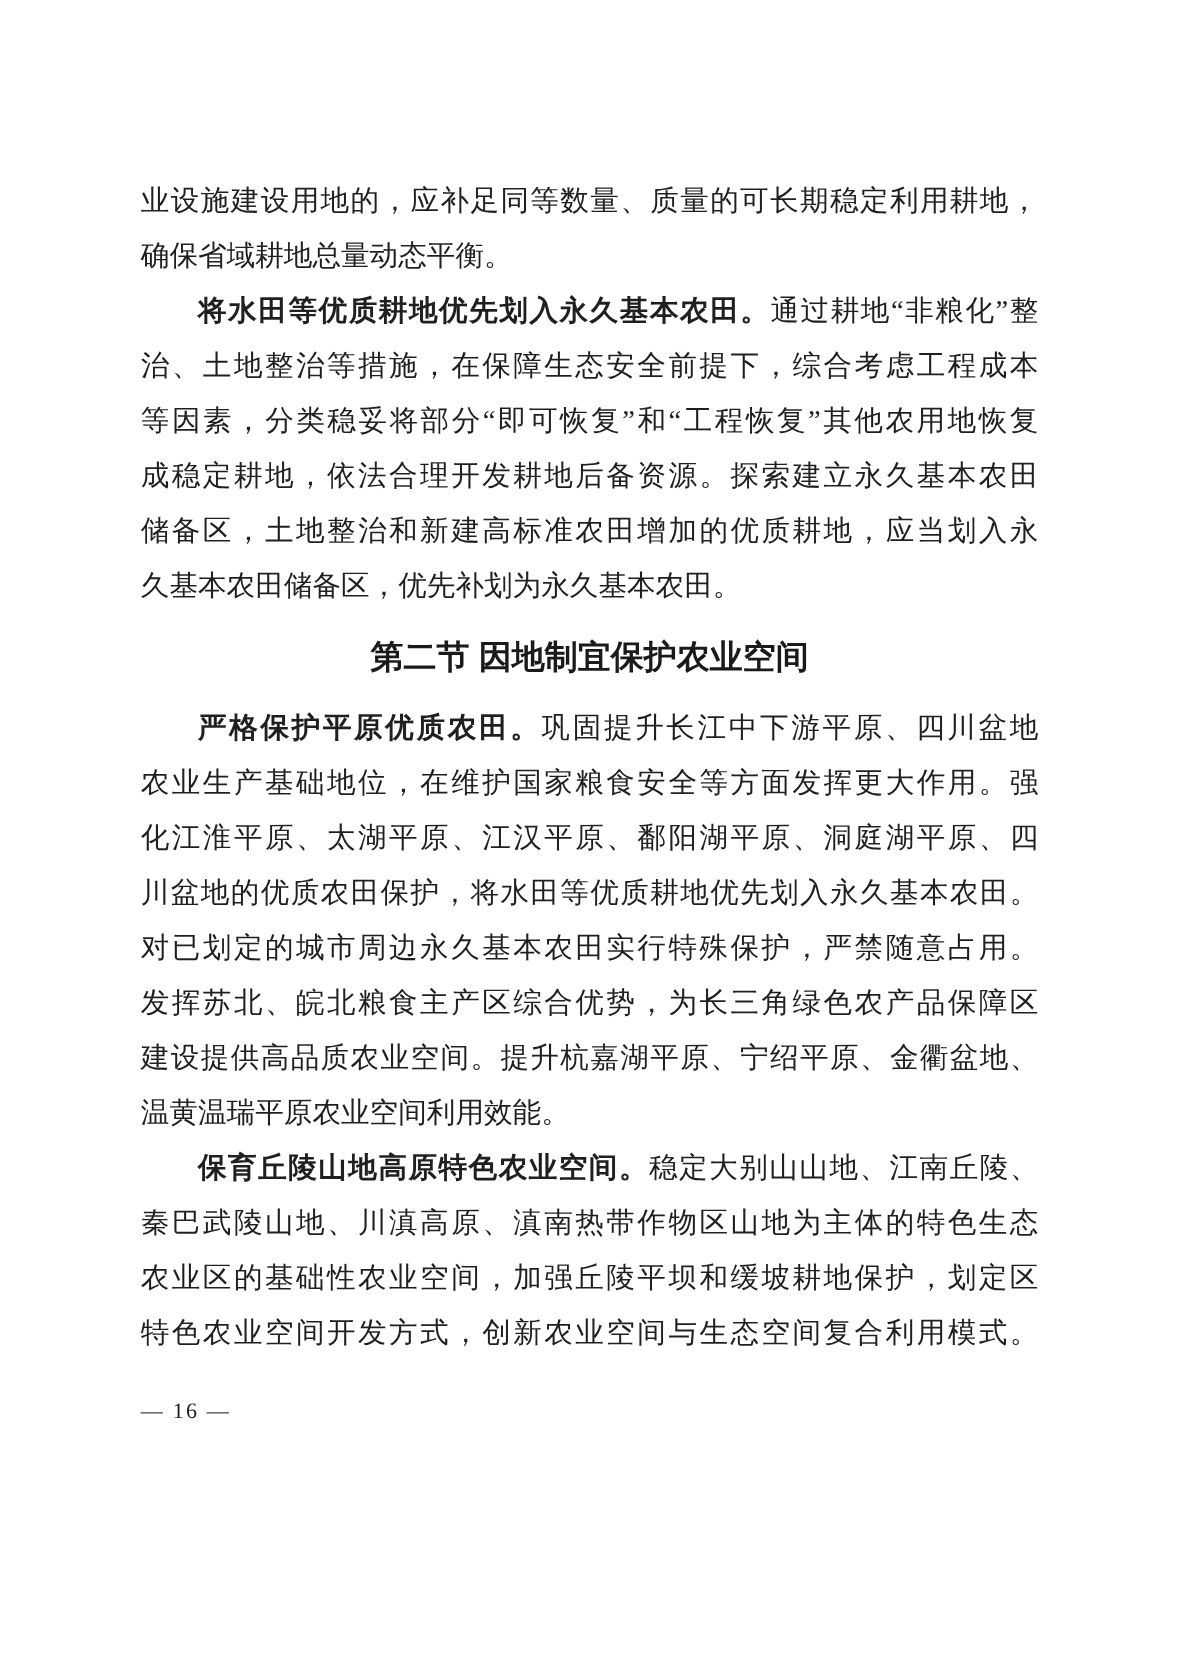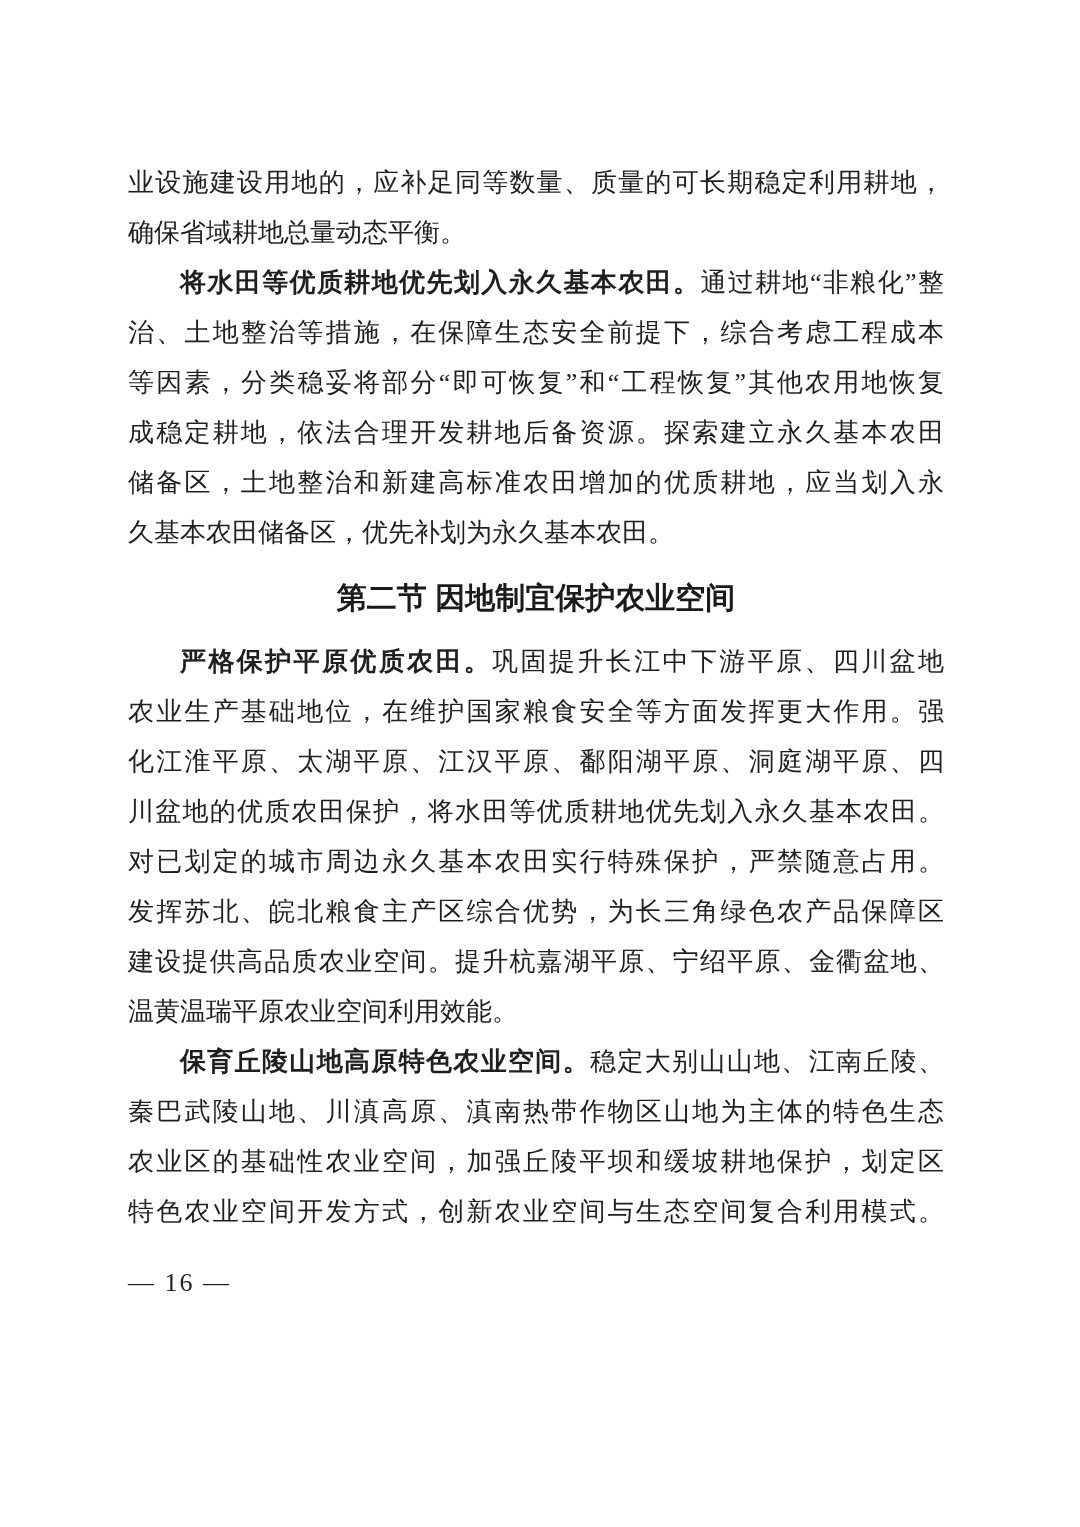--- a/index.html
+++ b/index.html
@@ -48,21 +48,21 @@
     margin: 15px 0 14px 0;
     text-align: left;
     text-align-last: center;
     font-size: 30px;
     font-weight: 700;
     font-family: "Liberation Sans", "DejaVu Sans", sans-serif;
     color: #1a1a1a;
   }
   .page-footer {
     margin-top: 26px;
-    font-size: 26px;
+    font-size: 20px;
     line-height: 40px;
     text-align: left;
     text-align-last: left;
     letter-spacing: 2px;
     color: #1f1f1f;
   }
 </style>
 </head>
 <body>
 

